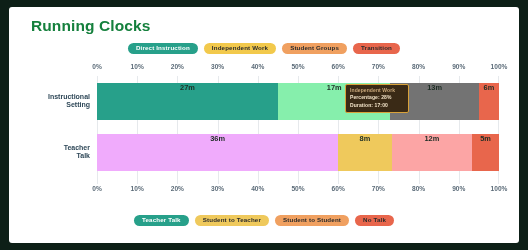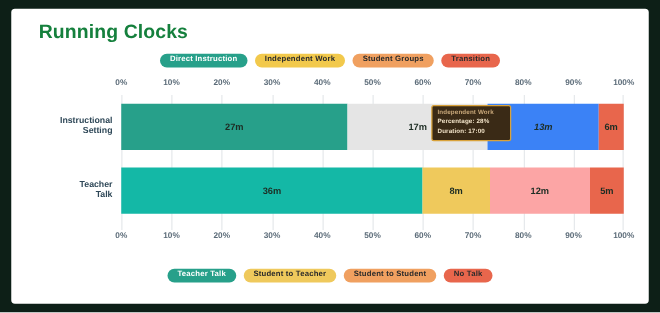--- a/index.html
+++ b/index.html
@@ -108,21 +108,20 @@
     text-align: right;
     font-size: 7px;
     font-weight: 700;
     color: #2f4858;
     line-height: 1.25;
   }
 
   .seg {
     position: relative;
     display: flex;
-    align-items: center;
     justify-content: center;
     font-size: 7.4px;
     font-weight: 700;
     color: #1d2d24;
     overflow: hidden;
   }
 
   
   #tooltip {
     position: absolute;
@@ -193,36 +192,36 @@
             <div class="gridline" style="left: calc(100% - 1px);"></div>
           </div>
         <div class="row" id="row-0">
             <div class="row-label">
               <div>Instructional</div>
               <div>Setting</div>
             </div>
             <div class="seg" title="Direct Instruction" style="width: 45%; background: rgb(39, 160, 138);">
               <span>27m</span>
             </div>
-            <div class="seg" title="Independent Work" style="width: 28%; background: #e5e5e5;">
+            <div class="seg" title="Independent Work" style="width: 28%; background: #86efac;">
               <span>17m</span>
             </div>
-            <div class="seg" title="Student Groups" style="width: 22%; background: #3b82f6; font-style: italic;">
+            <div class="seg" title="Student Groups" style="width: 22%; background: #737373;">
               <span>13m</span>
             </div>
             <div class="seg" title="Transition" style="width: 5%; background: rgb(232, 102, 76);">
               <span>6m</span>
             </div>
           </div>
         <div class="row" id="row-1">
             <div class="row-label">
               <div>Teacher</div>
               <div>Talk</div>
             </div>
-            <div class="seg" title="Teacher Talk" style="width: 60%; background: #14b8a6;">
+            <div class="seg" title="Teacher Talk" style="width: 60%; background: #f0abfc;">
               <span>36m</span>
             </div>
             <div class="seg" title="Student to Teacher" style="width: 13.3%; background: rgb(239, 201, 92);">
               <span>8m</span>
             </div>
             <div class="seg" title="Student to Student" style="width: 20%; background: #fca5a5;">
               <span>12m</span>
             </div>
             <div class="seg" title="No Talk" style="width: 6.7%; background: rgb(232, 102, 76);">
               <span>5m</span>

